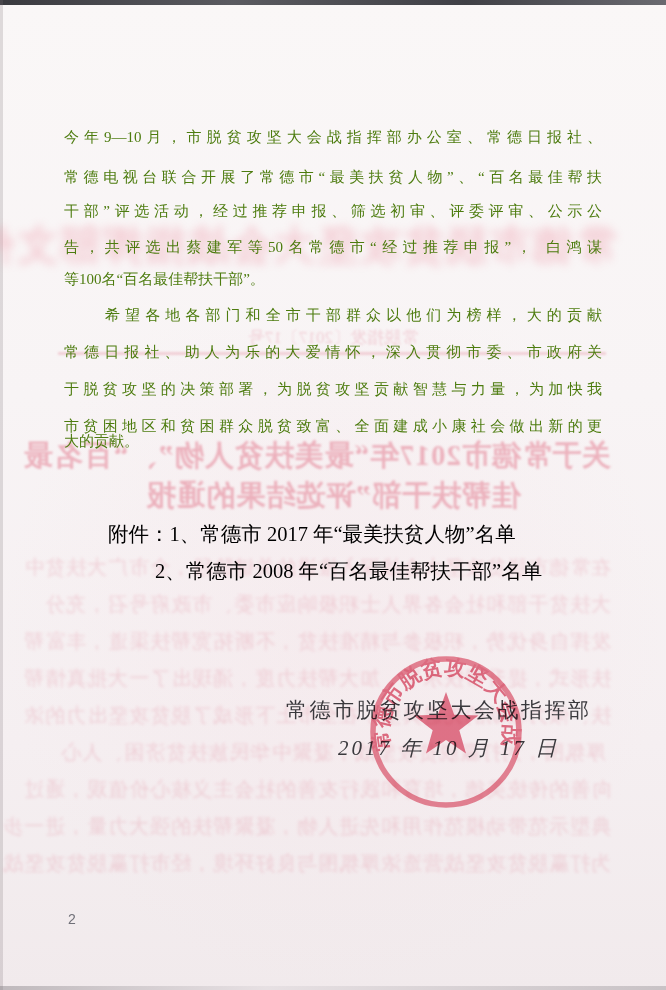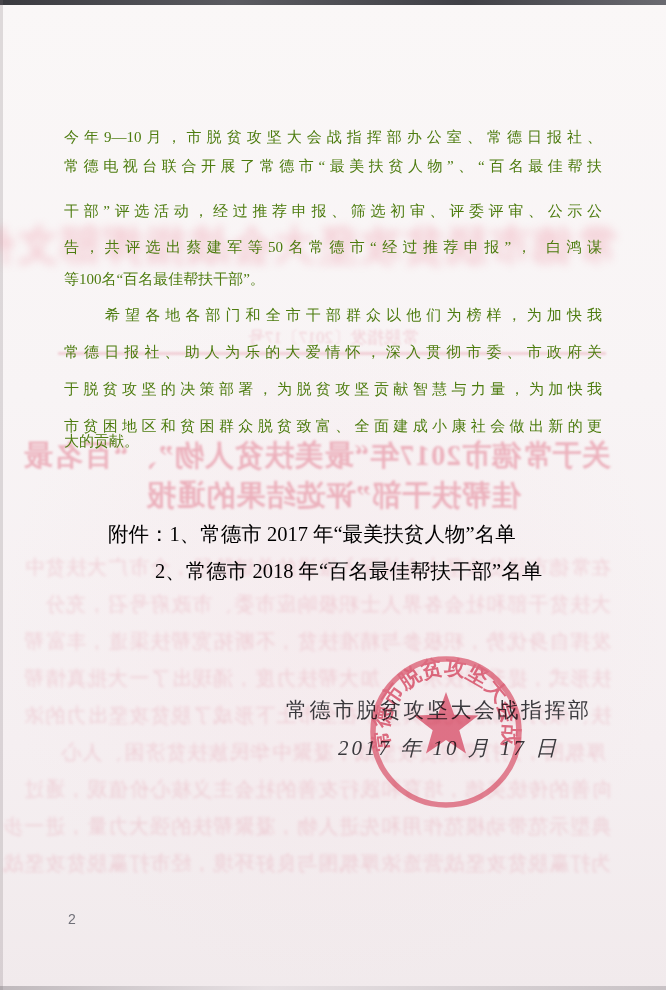--- a/index.html
+++ b/index.html
@@ -61,33 +61,33 @@
 <div class="bleed bleed-body" style="top:591px">大扶贫干部和社会各界人士积极响应市委、市政府号召，充分</div>
 <div class="bleed bleed-body" style="top:628px">发挥自身优势，积极参与精准扶贫，不断拓宽帮扶渠道，丰富帮</div>
 <div class="bleed bleed-body" style="top:665px">扶形式，提升帮扶水平，加大帮扶力度，涌现出了一大批真情帮</div>
 <div class="bleed bleed-body" style="top:702px">扶、倾力相助的先进典型，在全市上下形成了脱贫攻坚出力的浓</div>
 <div class="bleed bleed-body" style="top:739px">厚氛围，为打赢脱贫攻坚战，凝聚中华民族扶贫济困、人心</div>
 <div class="bleed bleed-body" style="top:776px">向善的传统美德，培育和践行友善的社会主义核心价值观，通过</div>
 <div class="bleed bleed-body" style="top:813px">典型示范带动模范作用和先进人物，凝聚帮扶的强大力量，进一步</div>
 <div class="bleed bleed-body" style="top:850px">为打赢脱贫攻坚战营造浓厚氛围与良好环境，经市打赢脱贫攻坚战</div>
 
 <div class="bline" style="top:128px">今年9—10月，市脱贫攻坚大会战指挥部办公室、常德日报社、</div>
-<div class="bline" style="top:157px">常德电视台联合开展了常德市“最美扶贫人物”、“百名最佳帮扶</div>
+<div class="bline" style="top:168px">常德电视台联合开展了常德市“最美扶贫人物”、“百名最佳帮扶</div>
 <div class="bline" style="top:202px">干部”评选活动，经过推荐申报、筛选初审、评委评审、公示公</div>
 <div class="bline" style="top:238px">告，共评选出蔡建军等50名常德市“经过推荐申报”， 白鸿谋</div>
 <div class="bline short" style="top:270px">等100名“百名最佳帮扶干部”。</div>
 
-<div class="bline indent" style="top:306px">希望各地各部门和全市干部群众以他们为榜样，为加快我</div>
+<div class="bline indent" style="top:306px">希望各地各部门和全市干部群众以他们为榜样，大的贡献</div>
 <div class="bline" style="top:343px">常德日报社、助人为乐的大爱情怀，深入贯彻市委、市政府关</div>
 <div class="bline" style="top:380px">于脱贫攻坚的决策部署，为脱贫攻坚贡献智慧与力量，为加快我</div>
 <div class="bline" style="top:417px">市贫困地区和贫困群众脱贫致富、全面建成小康社会做出新的更</div>
 <div class="bline short" style="top:432px">大的贡献。</div>
 
 <div class="att" style="left:108px;top:520px">附件：1、常德市 2017 年“最美扶贫人物”名单</div>
-<div class="att" style="left:155px;top:557px">2、常德市 2018 年“百名最佳帮扶干部”名单</div>
+<div class="att" style="left:155px;top:557px">2、常德市 2008 年“百名最佳帮扶干部”名单</div>
 
 <div class="sig">常德市脱贫攻坚大会战指挥部</div>
 <div class="date">2017 年 10 月 17 日</div>
 <div class="pageno">2</div>
 
 <svg class="seal" viewBox="0 0 160 160">
   <circle cx="80" cy="80" r="73" fill="none" stroke="#e56a80" stroke-width="5.5" opacity="0.9"></circle>
   <defs>
     <path id="sealArc" d="M 25.5,99.8 A 58,58 0 1 1 134.5,99.8" fill="none"></path>
   </defs>

